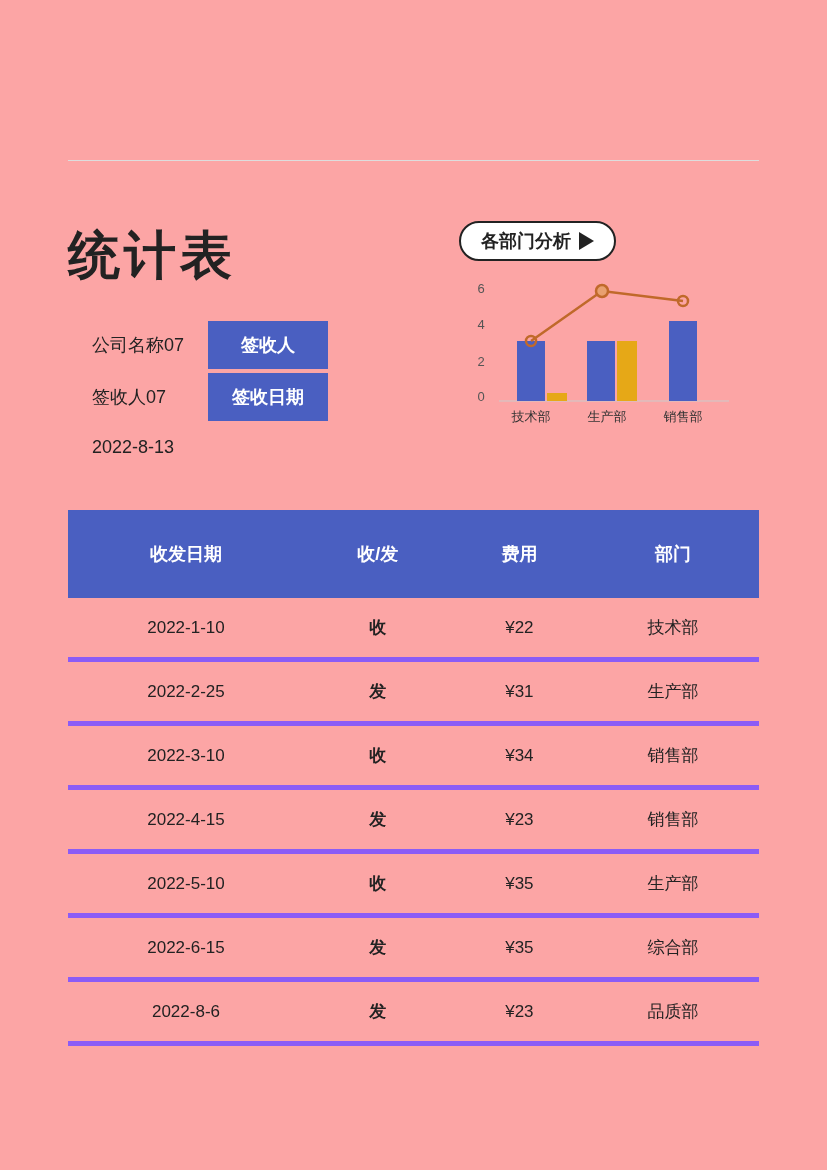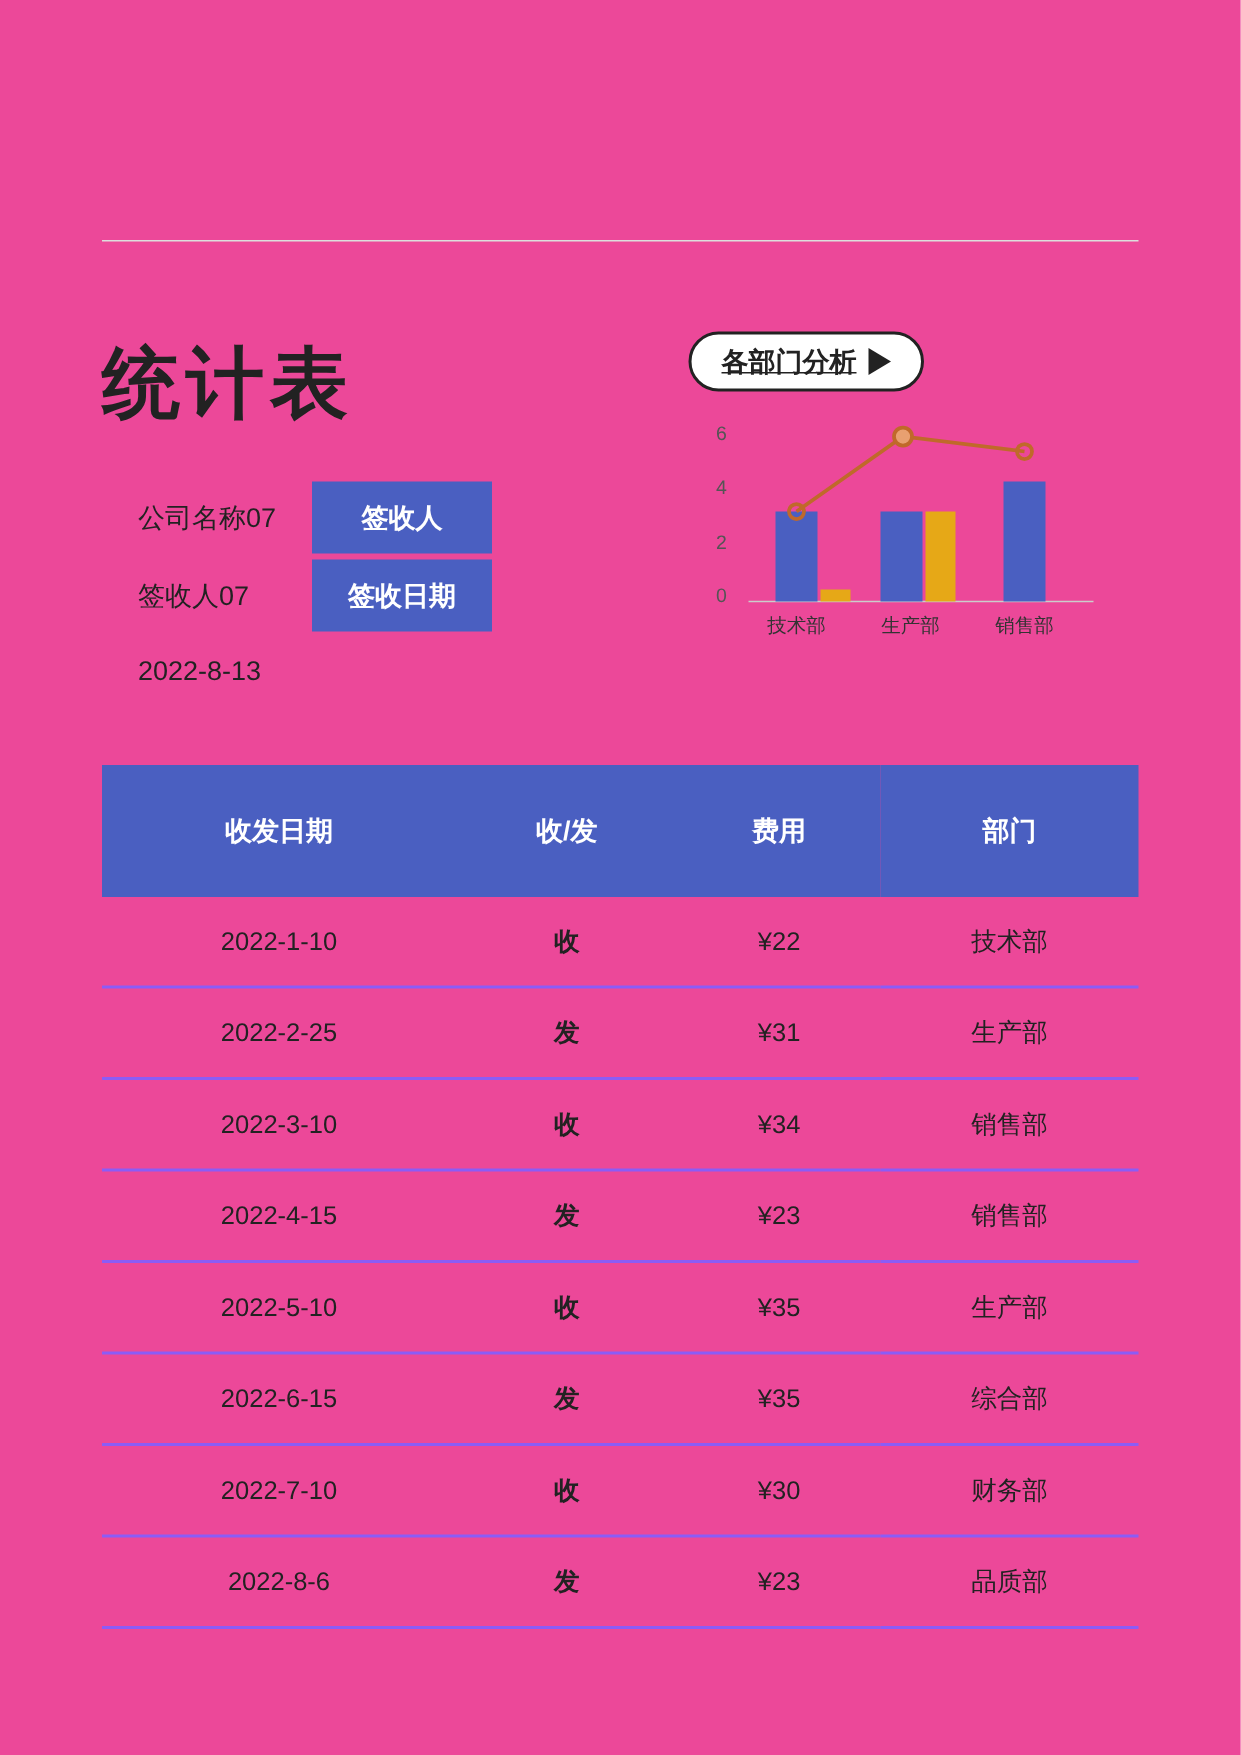--- a/index.html
+++ b/index.html
@@ -7,21 +7,21 @@
       width: 827px;
       min-height: 1170px;
       background: #fff;
       font-family: "Microsoft YaHei", "PingFang SC", sans-serif;
       color: #222;
     }
     .page {
       width: 827px;
       min-height: 1170px;
       padding: 160px 68px 60px 68px;
-      background: #ec4899;
+      background: #fca5a5;
     }
 
     
     .title-section {
       display: flex;
       align-items: flex-start;
       justify-content: space-between;
       margin-bottom: 36px;
     }
     .main-title {
@@ -43,21 +43,20 @@
       align-items: center;
       border: 2px solid #222;
       border-radius: 24px;
       padding: 6px 20px;
       font-size: 18px;
       font-weight: bold;
       color: #222;
       background: #fff;
       margin-bottom: 10px;
       cursor: pointer;
-      text-decoration: underline;
     }
     .dept-analysis-btn .arrow {
       display: inline-block;
       margin-left: 8px;
       width: 0;
       height: 0;
       border-top: 9px solid transparent;
       border-bottom: 9px solid transparent;
       border-left: 15px solid #222;
     }
@@ -106,21 +105,21 @@
       background: #4a5fc1;
       color: #fff;
     }
     .data-table thead th {
       padding: 32px 10px;
       text-align: center;
       font-size: 18px;
       font-weight: bold;
     }
     .data-table tbody tr {
-      border-bottom: 2px solid #8b5cf6;
+      border-bottom: 5px solid #8b5cf6;
     }
     .data-table tbody td {
       padding: 18px 10px;
       text-align: center;
       font-size: 17px;
       color: #222;
     }
     .text-receive {
       color: #4a5fc1;
       font-weight: bold;
@@ -239,26 +238,20 @@
           <td>¥35</td>
           <td>生产部</td>
         </tr>
         <tr>
           <td>2022-6-15</td>
           <td class="text-send">发</td>
           <td>¥35</td>
           <td>综合部</td>
         </tr>
         <tr>
-          <td>2022-7-10</td>
-          <td class="text-receive">收</td>
-          <td>¥30</td>
-          <td>财务部</td>
-        </tr>
-        <tr>
           <td>2022-8-6</td>
           <td class="text-send">发</td>
           <td>¥23</td>
           <td>品质部</td>
         </tr>
       </tbody>
   </table>
 </div>
 
 </body></html>

